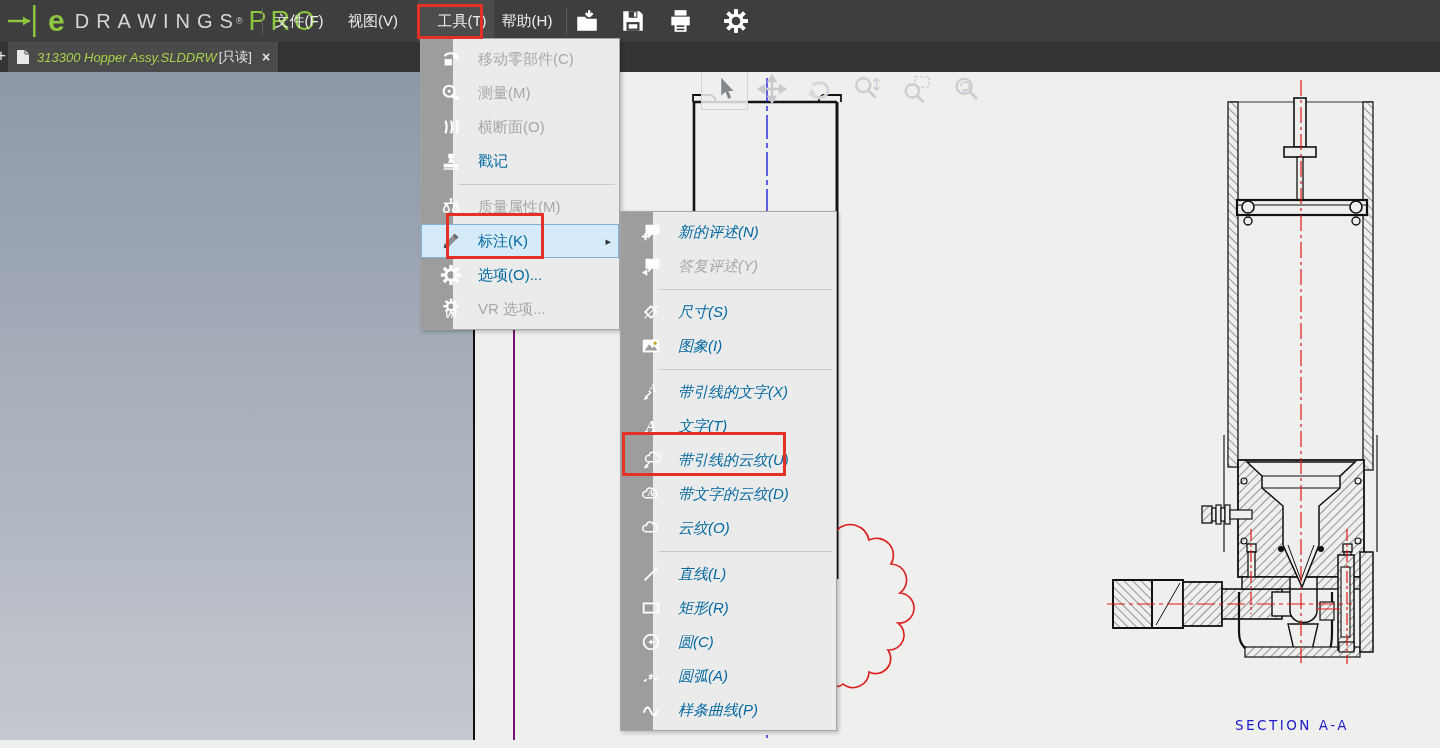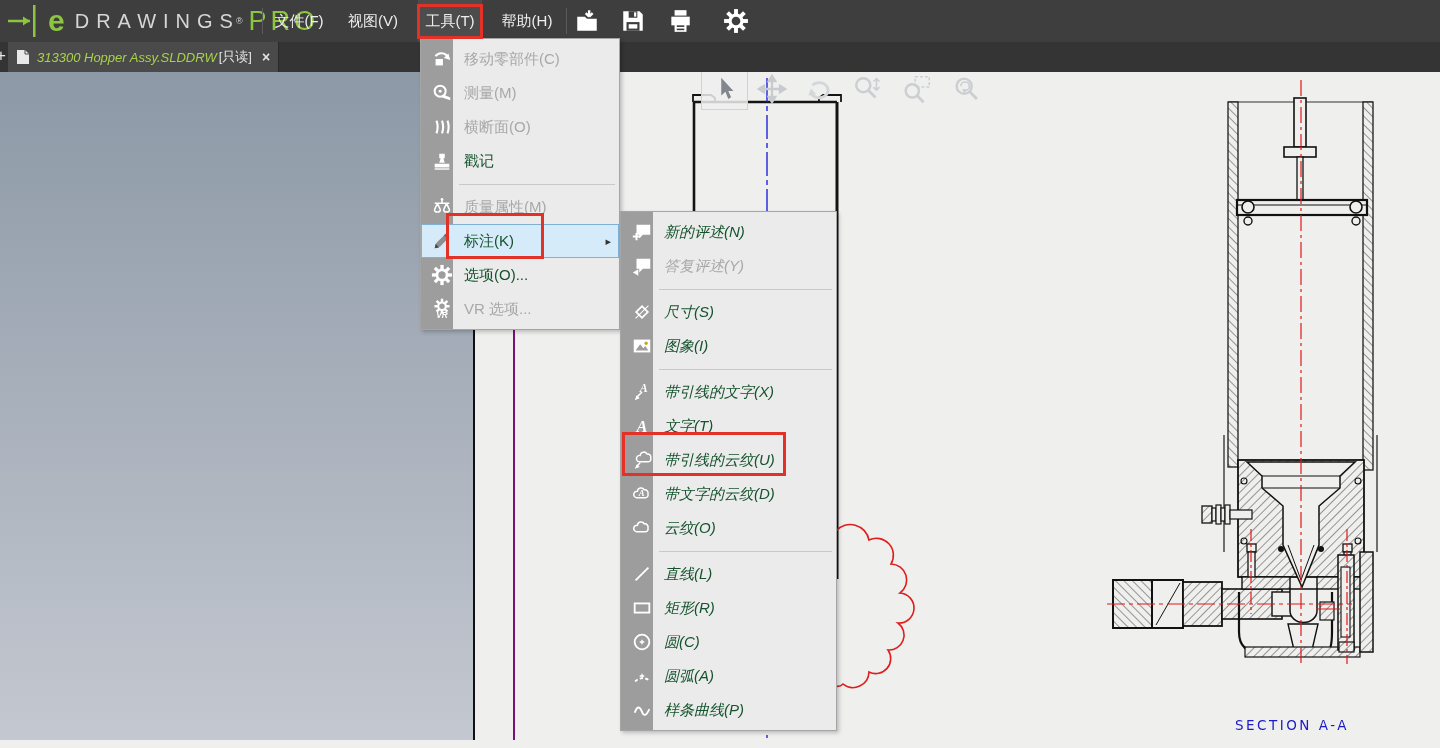--- a/index.html
+++ b/index.html
@@ -37,22 +37,22 @@
   #drawsvg{position:absolute;left:473px;top:0;}
   
   .vtool{position:absolute;z-index:5;}
   #tool-select{left:701px;top:4px;width:45px;height:40px;background:rgba(238,238,238,.85);
                border:1px solid #D2D2D2;display:flex;align-items:center;justify-content:center;}
   
   .menupanel{position:absolute;background:#EBEBEB;border:1px solid #A5A5A5;z-index:60;
              box-shadow:2px 2px 4px rgba(0,0,0,.22);padding:3px 0;}
   .gutter{position:absolute;left:0;top:0;bottom:0;width:32px;background:#9D9D9D;z-index:0;}
   .mrow{position:relative;z-index:1;height:34px;display:flex;align-items:center;}
-  .mrow .micon{width:32px;height:34px;flex:0 0 32px;display:flex;align-items:center;justify-content:flex-end;}
-  .mrow .mlabel{font-size:15px;color:#14532d;margin-left:11px;white-space:nowrap;}
+  .mrow .micon{width:32px;height:34px;flex:0 0 32px;display:flex;align-items:center;justify-content:center;padding-left:14px;}
+  .mrow .mlabel{font-size:15px;color:#0369a1;margin-left:11px;white-space:nowrap;}
   .mrow.disabled .mlabel{color:#A8A8A8;}
   .mrow.hl{background:#D6EBF9;outline:1px solid #7FB2D9;outline-offset:-1px;}
   .mrow .marrow{margin-left:auto;margin-right:8px;font-size:11px;color:#333;}
   .msep{position:relative;z-index:1;height:12px;display:flex;align-items:center;}
   .msep::before{content:'';margin-left:38px;margin-right:4px;flex:1;height:1px;background:#C9C9C9;}
   #toolsmenu{left:420px;top:38px;width:198px;}
   #marksubmenu{left:620px;top:211px;width:215px;font-style:italic;}
   
   .redbox{position:absolute;border:3px solid #E23227;z-index:90;pointer-events:none;}
   #redbox-tools{left:417px;top:4px;width:60px;height:29px;}
@@ -230,21 +230,21 @@
     </svg>
       <span class="ename">e</span>
       <span class="dword">DRAWINGS</span>
       <span class="reg">®</span>
       <span class="pword">PRO</span>
   </div>
   <div class="vsep" style="left:262px"></div>
   <div id="menu-items">
       <div class="menuitem" style="left: 268px; width: 62px;">文件(F)</div>
       <div class="menuitem" style="left: 342px; width: 62px;">视图(V)</div>
-      <div class="menuitem open" style="left: 418px; width: 64px;">工具(T)</div>
+      <div class="menuitem open" style="left: 418px; width: 64px; padding-left: 12px;">工具(T)</div>
       <div class="menuitem" style="left: 496px; width: 62px;">帮助(H)</div>
     </div>
   <div class="vsep" style="left:566px"></div>
   <div id="chrome-buttons">
       <div class="chromebtn" style="left: 574px;"><svg width="26" height="26" viewBox="0 0 24 24">
           <path d="M3 21 V8 h7 l2 2 h9 v11 Z" fill="#fff"></path>
           <path d="M14 2 v6 M14 8 l-3.2-3.2 M14 8 l3.2-3.2" stroke="#fff" stroke-width="2.2" fill="none"></path>
         </svg></div>
       <div class="chromebtn" style="left: 620px;"><svg width="26" height="26" viewBox="0 0 24 24">
           <path d="M3 3 h15 l3 3 v15 h-18 Z" fill="#fff"></path>

